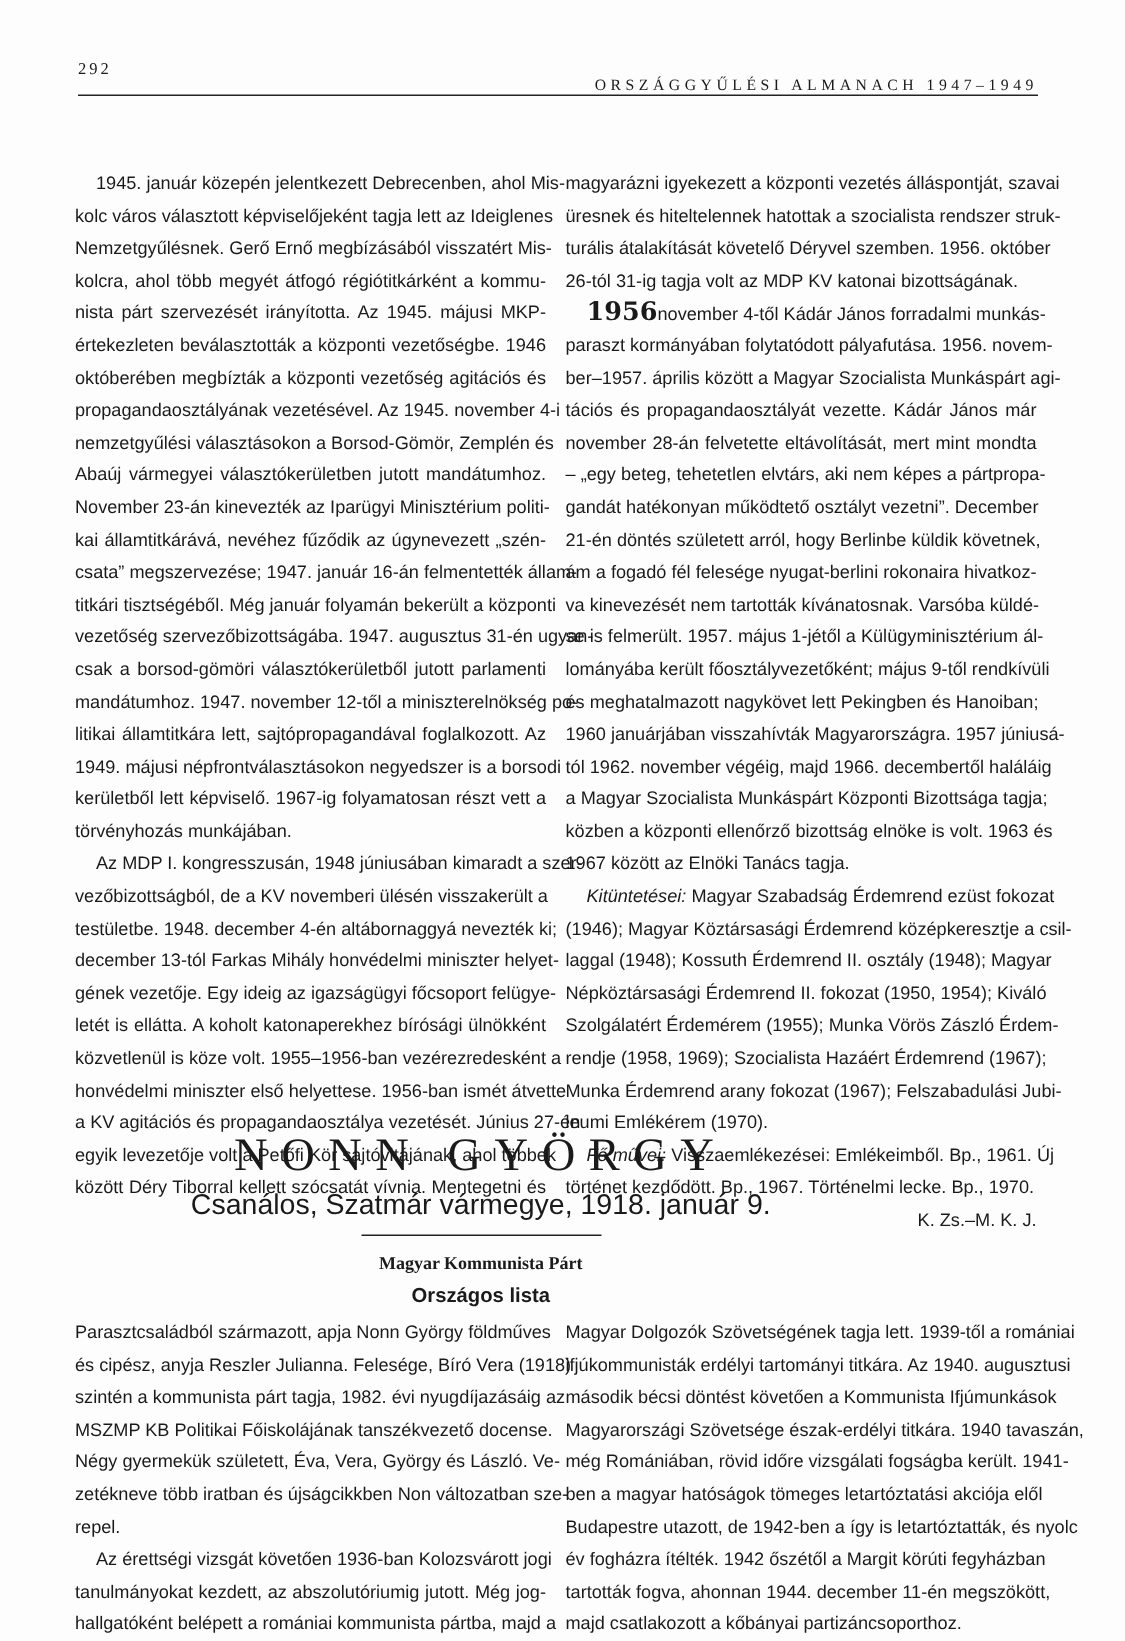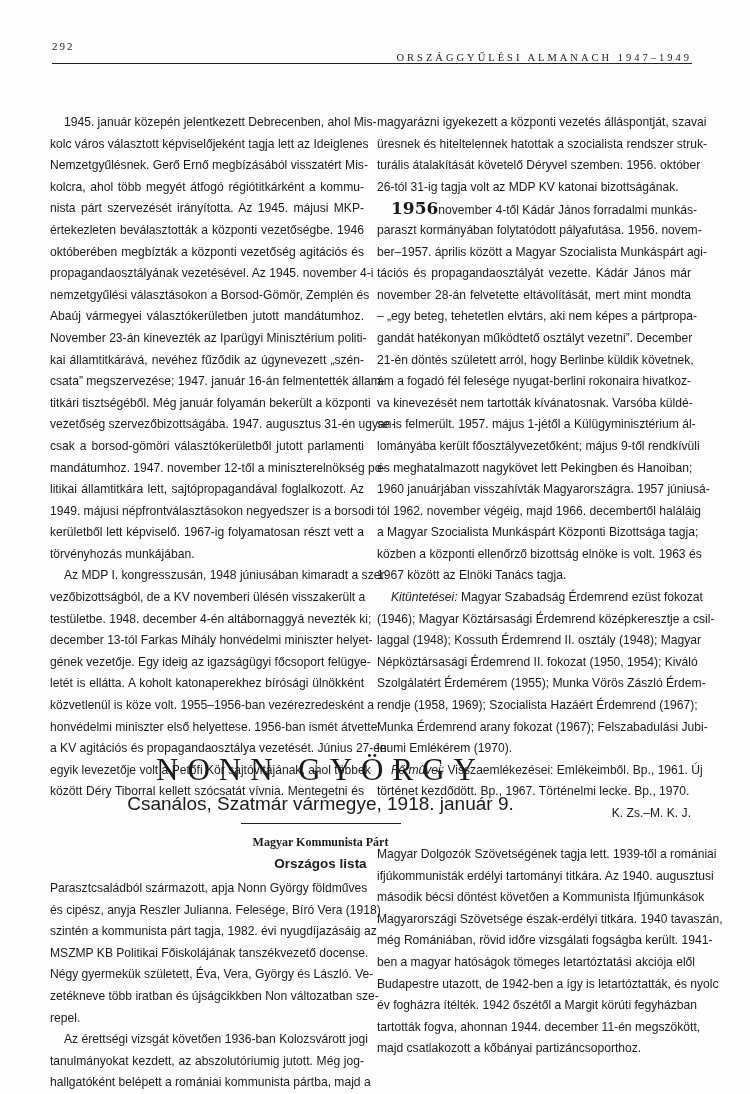--- a/index.html
+++ b/index.html
@@ -17,21 +17,21 @@
   .line.right { text-align: left; text-align-last: right; }
   .big-year { font-family: "DejaVu Serif", serif; font-size: 17px; font-weight: bold; }
   .it { font-style: italic; margin-top: 40px; }
   .entry-head { position: absolute; left: 0; width: 641px; top: 752px; text-align: center; }
   .entry-name { font-family: "Liberation Serif", serif; font-size: 31px; letter-spacing: 9px; font-weight: normal; margin: 0; line-height: 36px; }
   .entry-birth { font-size: 19px; margin-top: 6px; line-height: 20px; }
   .entry-rule { width: 160px; margin: 9px auto 0 auto; border-top: 1px solid #222; }
   .entry-party { font-family: "Liberation Serif", serif; font-size: 12px; font-weight: bold; margin-top: 8px; line-height: 20px; }
   .entry-list { font-size: 13.5px; line-height: 20px; margin-top: 2px; font-weight: bold; }
   .col-left2 { left: 50px; top: 878px; }
-  .col-right2 { left: 377px; top: 844px; }
+  .col-right2 { left: 377px; top: 878px; }
 </style>
 </head>
 <body>
 
 <div class="page-number">292</div>
 <div class="running-head">ORSZÁGGYŰLÉSI ALMANACH 1947–1949</div>
 <div class="header-rule"></div>
 
 <div class="column col-left">
   <span class="line indent">1945. január közepén jelentkezett Debrecenben, ahol Mis-</span>

